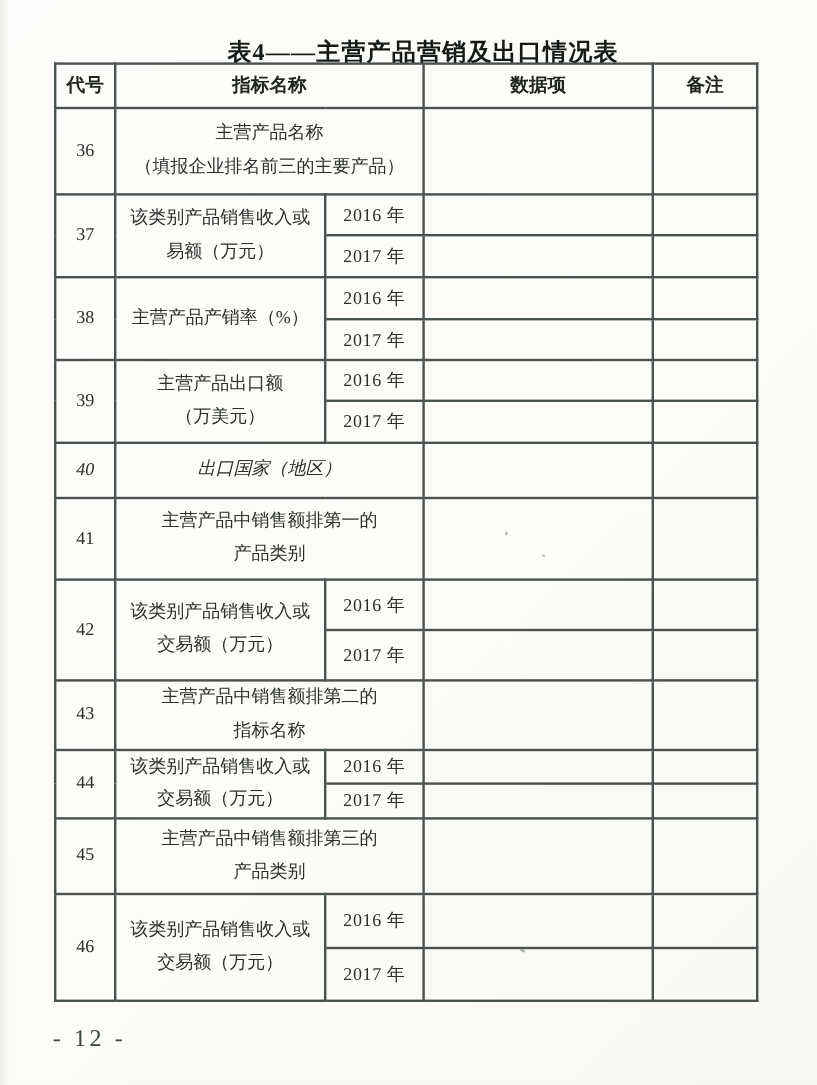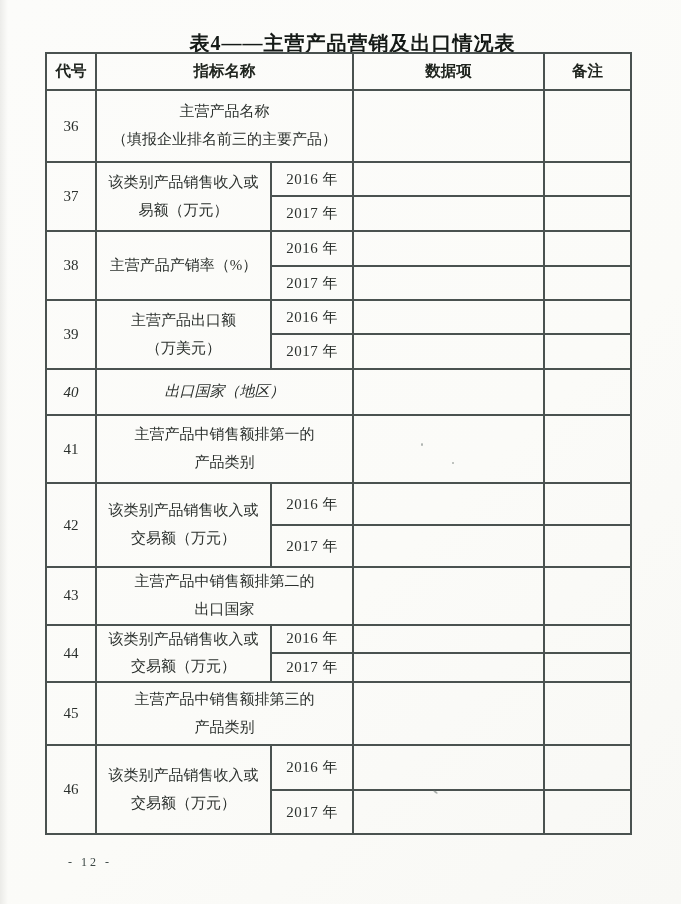--- a/index.html
+++ b/index.html
@@ -49,21 +49,21 @@
   tr.h-39a {height:34px;} tr.h-39b{height:35px;}
   tr.h-40  {height:46px;font-style:italic;}
   tr.h-41  {height:68px;}
   tr.h-42a {height:42px;} tr.h-42b{height:42px;}
   tr.h-43  {height:55px;}
   tr.h-44a {height:28px;} tr.h-44b{height:29px;}
   tr.h-45  {height:63px;}
   tr.h-46a {height:45px;} tr.h-46b{height:44px;}
   .page-num{
     position:absolute;left:44px;top:855px;
-    font-size:12px;letter-spacing:3px;color:#3b4644;margin-left:24px;
+    font-size:20px;letter-spacing:3px;color:#3b4644;
   }
   
   .speck{position:absolute;background:#6a7270;border-radius:50%;opacity:.55;}
   .speck.s1{left:433px;top:791px;width:5px;height:2px;transform:rotate(35deg);}
   .speck.s2{left:421px;top:443px;width:2px;height:3px;}
   .speck.s3{left:452px;top:462px;width:2px;height:2px;}
   .edge-shade{
     position:absolute;left:0;top:0;width:8px;height:904px;
     background:linear-gradient(90deg,rgba(120,120,115,.12),rgba(120,120,115,0));
   }
@@ -167,21 +167,21 @@
     </tr>
     <tr class="h-42b">
       <td class="year">2017 年</td>
       <td class="data"></td>
       <td class="remark"></td>
     </tr>
 
     <tr class="h-43">
       <td class="code">43</td>
       <td class="name" colspan="2">主营产品中销售额排第二的
-出口国家</td>
+指标名称</td>
       <td class="data"></td>
       <td class="remark"></td>
     </tr>
 
     <tr class="h-44a">
       <td class="code" rowspan="2">44</td>
       <td class="name" rowspan="2">该类别产品销售收入或
 交易额（万元）</td>
       <td class="year">2016 年</td>
       <td class="data"></td>

